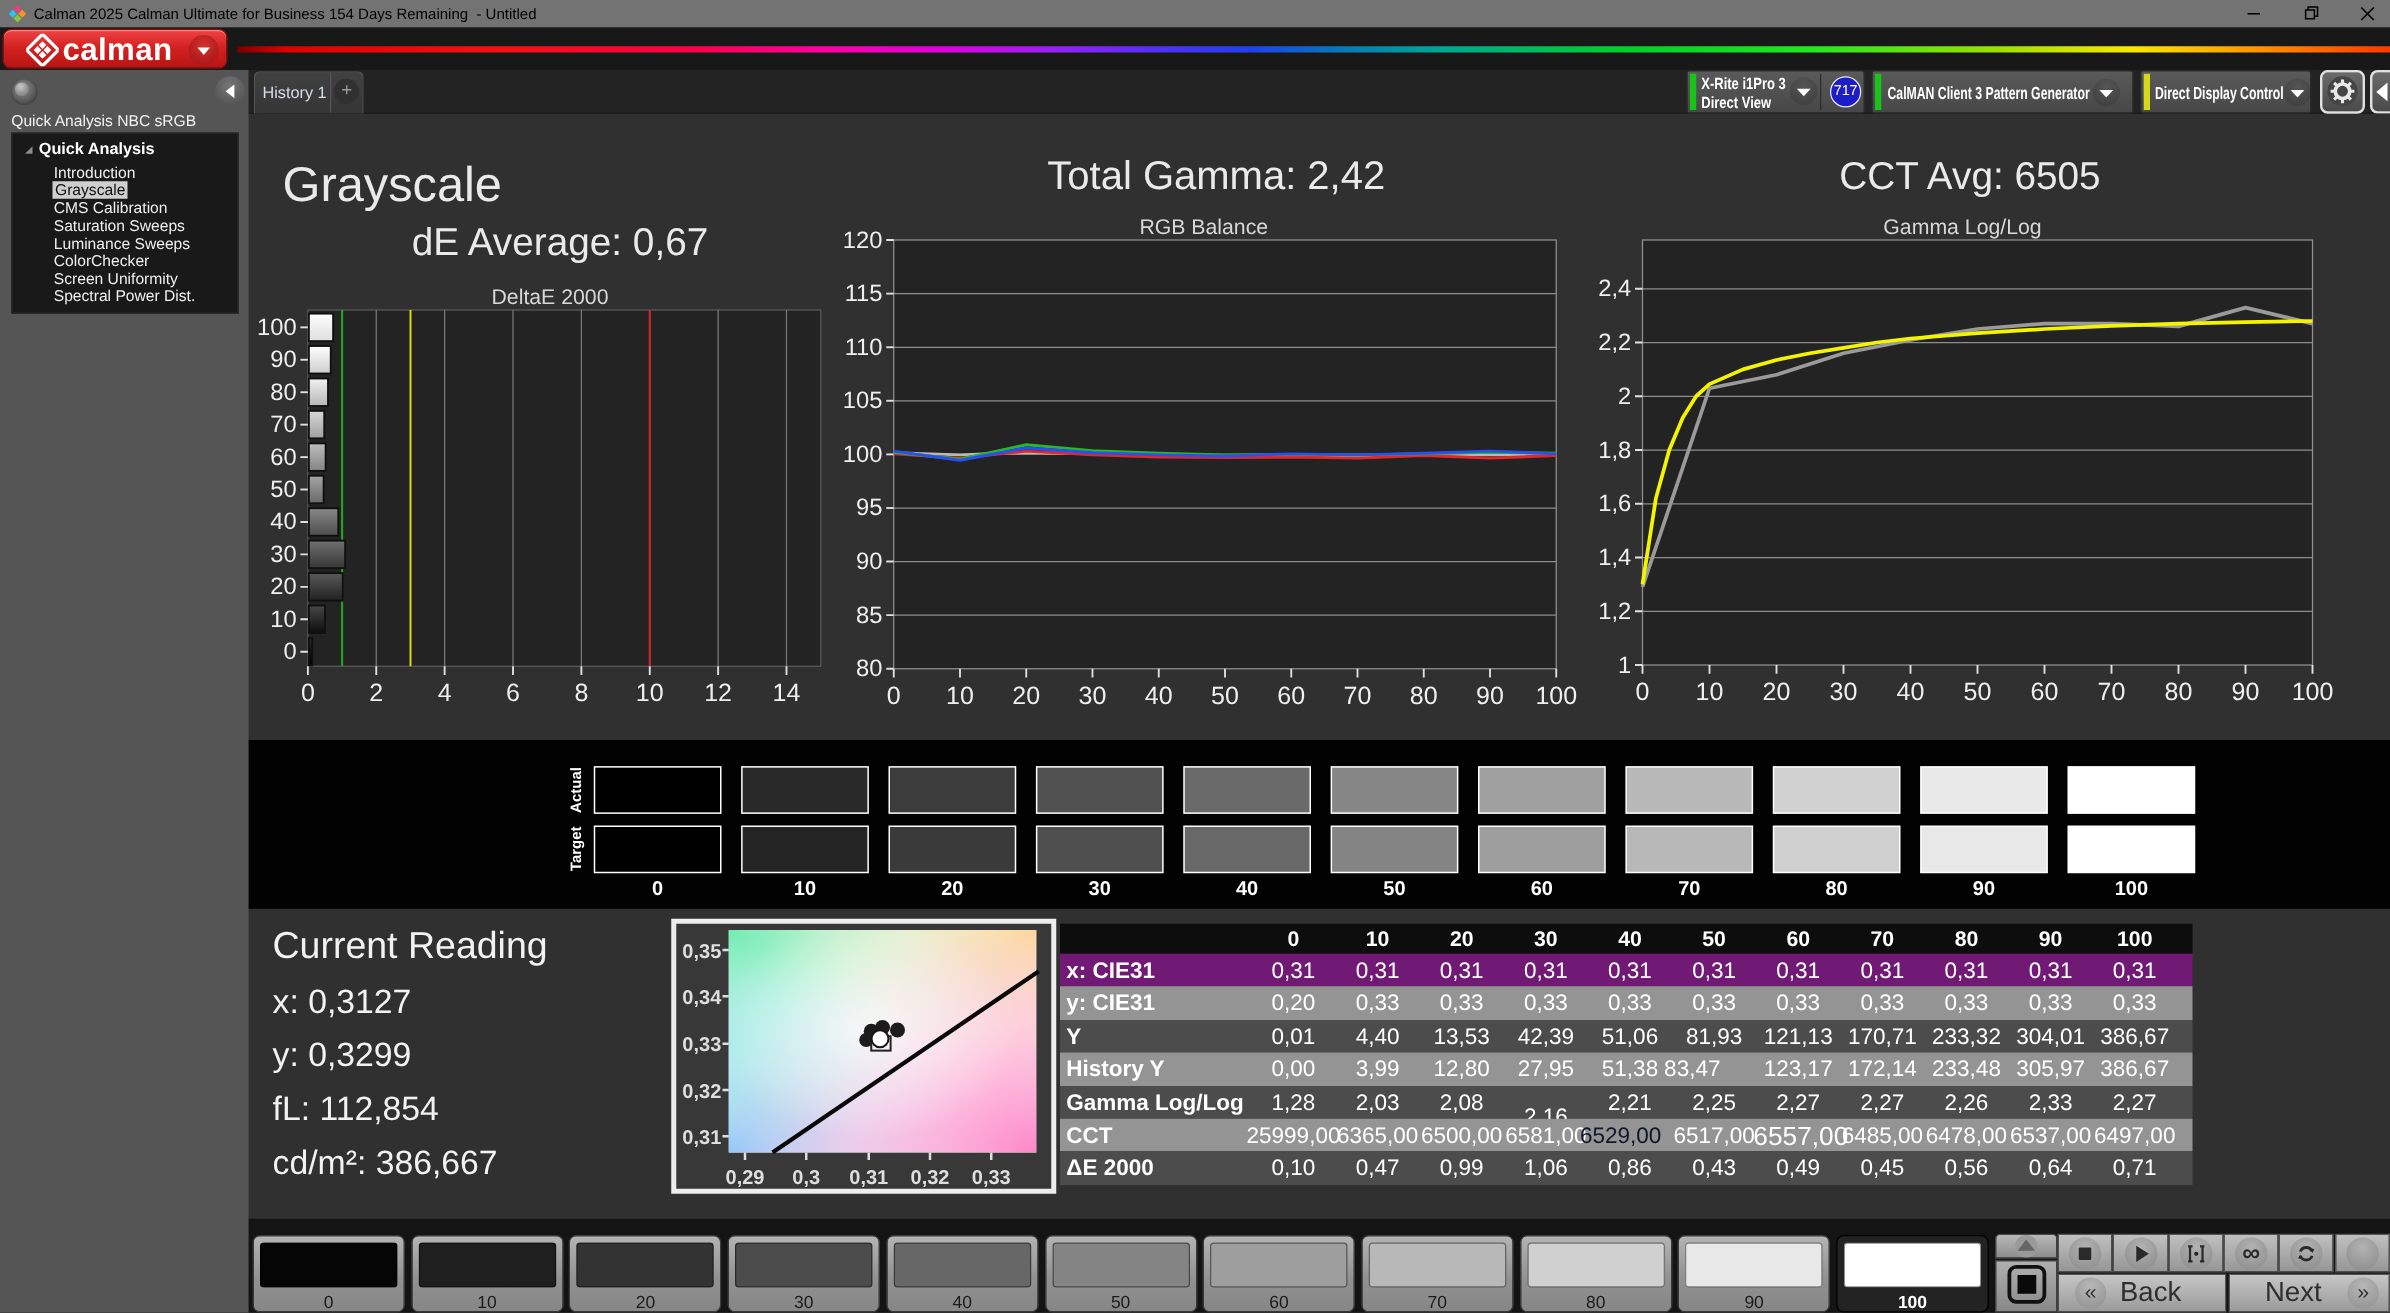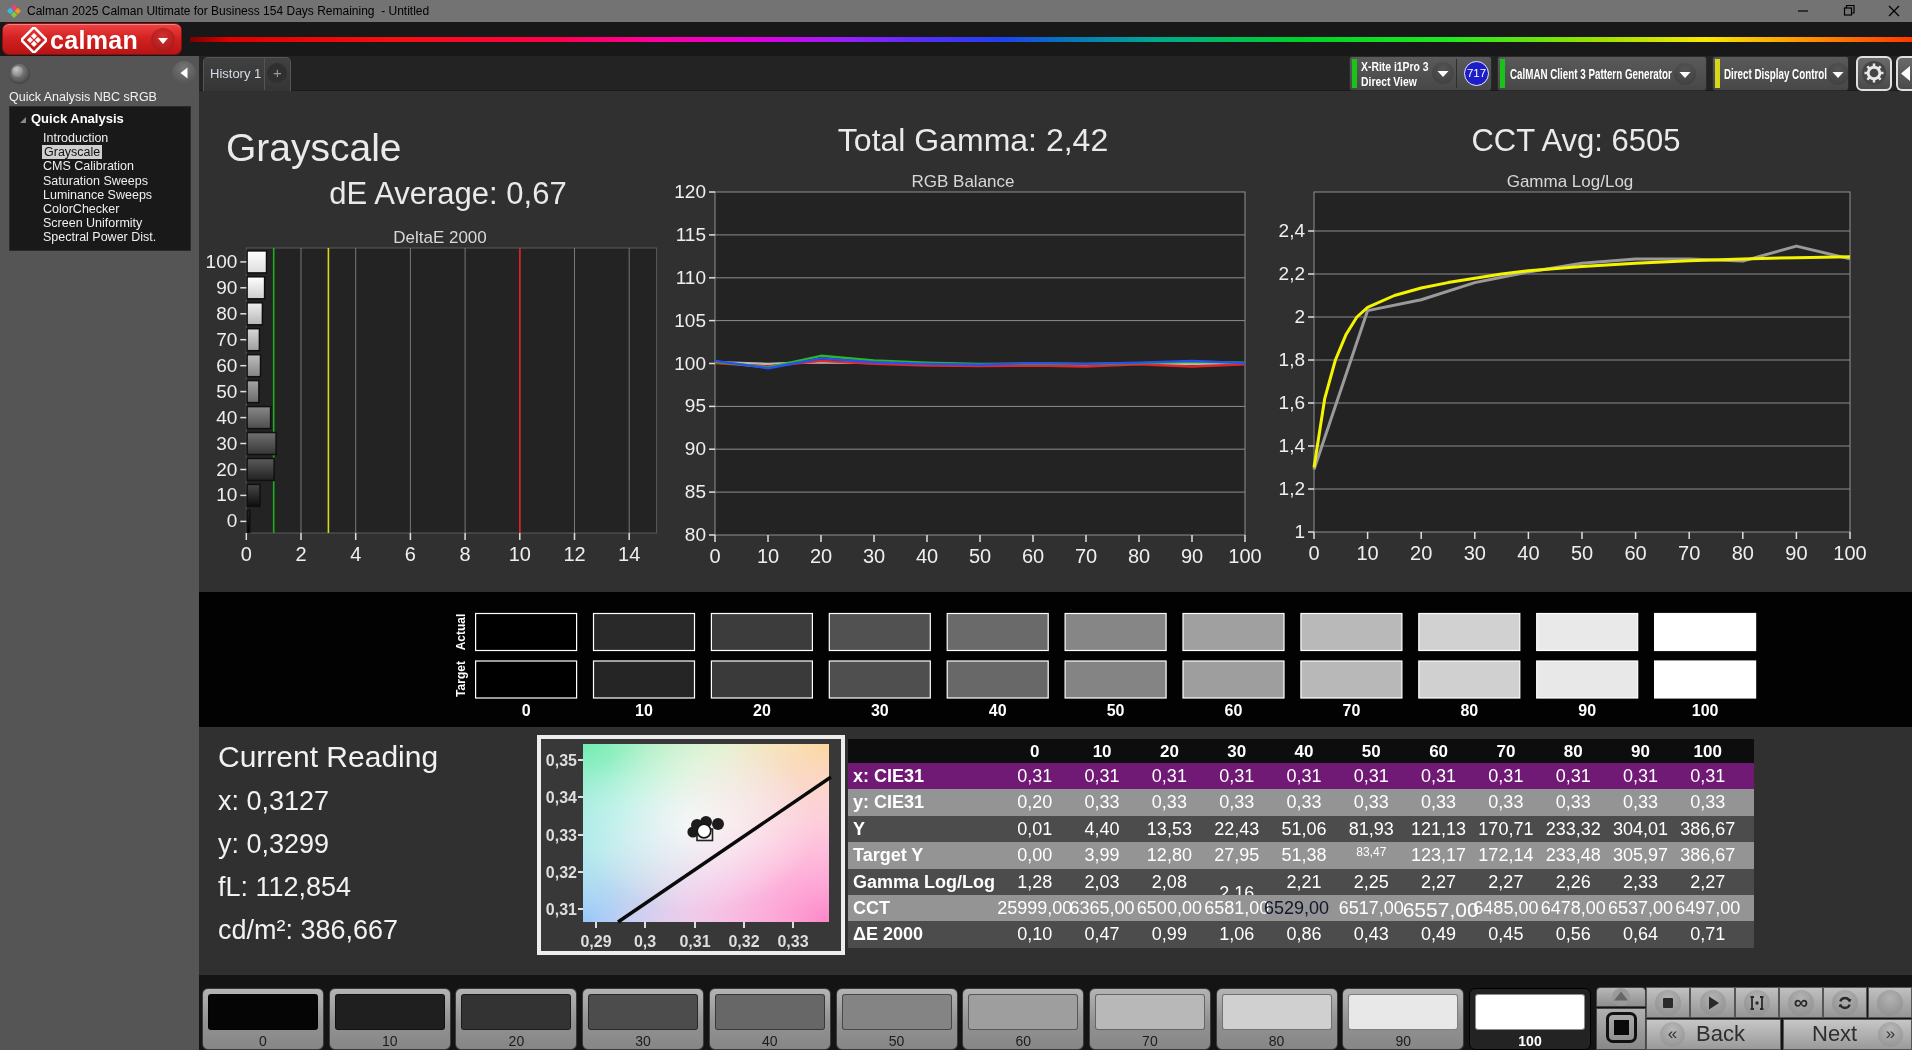--- a/index.html
+++ b/index.html
@@ -487,37 +487,37 @@
       <div class="abs" style="left:617.9px;top:3px;width:80px;text-align:center;font-size:18px;color:#fff">0,33</div>
       <div class="abs" style="left:685.2px;top:3px;width:80px;text-align:center;font-size:18px;color:#fff">0,33</div>
       <div class="abs" style="left:752.5px;top:3px;width:80px;text-align:center;font-size:18px;color:#fff">0,33</div>
       <div class="abs" style="left:819.8px;top:3px;width:80px;text-align:center;font-size:18px;color:#fff">0,33</div>
     </div>
     <div class="abs" style="left:0;top:76.8px;width:906px;height:26.4px;background:#4c4c4c">
       <div class="abs" style="left:5px;top:3px;font-size:18px;font-weight:bold;color:#fff">Y</div>
       <div class="abs" style="left:146.8px;top:3px;width:80px;text-align:center;font-size:18px;color:#fff">0,01</div>
       <div class="abs" style="left:214.1px;top:3px;width:80px;text-align:center;font-size:18px;color:#fff">4,40</div>
       <div class="abs" style="left:281.4px;top:3px;width:80px;text-align:center;font-size:18px;color:#fff">13,53</div>
-      <div class="abs" style="left:348.7px;top:3px;width:80px;text-align:center;font-size:18px;color:#fff">22,43</div>
+      <div class="abs" style="left:348.7px;top:3px;width:80px;text-align:center;font-size:18px;color:#fff">42,39</div>
       <div class="abs" style="left:416.0px;top:3px;width:80px;text-align:center;font-size:18px;color:#fff">51,06</div>
       <div class="abs" style="left:483.3px;top:3px;width:80px;text-align:center;font-size:18px;color:#fff">81,93</div>
       <div class="abs" style="left:550.6px;top:3px;width:80px;text-align:center;font-size:18px;color:#fff">121,13</div>
       <div class="abs" style="left:617.9px;top:3px;width:80px;text-align:center;font-size:18px;color:#fff">170,71</div>
       <div class="abs" style="left:685.2px;top:3px;width:80px;text-align:center;font-size:18px;color:#fff">233,32</div>
       <div class="abs" style="left:752.5px;top:3px;width:80px;text-align:center;font-size:18px;color:#fff">304,01</div>
       <div class="abs" style="left:819.8px;top:3px;width:80px;text-align:center;font-size:18px;color:#fff">386,67</div>
     </div>
     <div class="abs" style="left:0;top:103.19999999999999px;width:906px;height:26.4px;background:#949494">
-      <div class="abs" style="left:5px;top:3px;font-size:18px;font-weight:bold;color:#fff">Target Y</div>
+      <div class="abs" style="left:5px;top:3px;font-size:18px;font-weight:bold;color:#fff">History Y</div>
       <div class="abs" style="left:146.8px;top:3px;width:80px;text-align:center;font-size:18px;color:#fff">0,00</div>
       <div class="abs" style="left:214.1px;top:3px;width:80px;text-align:center;font-size:18px;color:#fff">3,99</div>
       <div class="abs" style="left:281.4px;top:3px;width:80px;text-align:center;font-size:18px;color:#fff">12,80</div>
       <div class="abs" style="left:348.7px;top:3px;width:80px;text-align:center;font-size:18px;color:#fff">27,95</div>
       <div class="abs" style="left:416.0px;top:3px;width:80px;text-align:center;font-size:18px;color:#fff">51,38</div>
-      <div class="abs" style="left:483.3px;top:3px;width:80px;text-align:center;font-size:12px;color:#fff">83,47</div>
+      <div class="abs" style="left:483.3px;top:3px;width:80px;text-align:left;font-size:18px;color:#fff">83,47</div>
       <div class="abs" style="left:550.6px;top:3px;width:80px;text-align:center;font-size:18px;color:#fff">123,17</div>
       <div class="abs" style="left:617.9px;top:3px;width:80px;text-align:center;font-size:18px;color:#fff">172,14</div>
       <div class="abs" style="left:685.2px;top:3px;width:80px;text-align:center;font-size:18px;color:#fff">233,48</div>
       <div class="abs" style="left:752.5px;top:3px;width:80px;text-align:center;font-size:18px;color:#fff">305,97</div>
       <div class="abs" style="left:819.8px;top:3px;width:80px;text-align:center;font-size:18px;color:#fff">386,67</div>
     </div>
     <div class="abs" style="left:0;top:129.6px;width:906px;height:26.4px;background:#4c4c4c">
       <div class="abs" style="left:5px;top:3px;font-size:18px;font-weight:bold;color:#fff">Gamma Log/Log</div>
       <div class="abs" style="left:146.8px;top:3px;width:80px;text-align:center;font-size:18px;color:#fff">1,28</div>
       <div class="abs" style="left:214.1px;top:3px;width:80px;text-align:center;font-size:18px;color:#fff">2,03</div>

